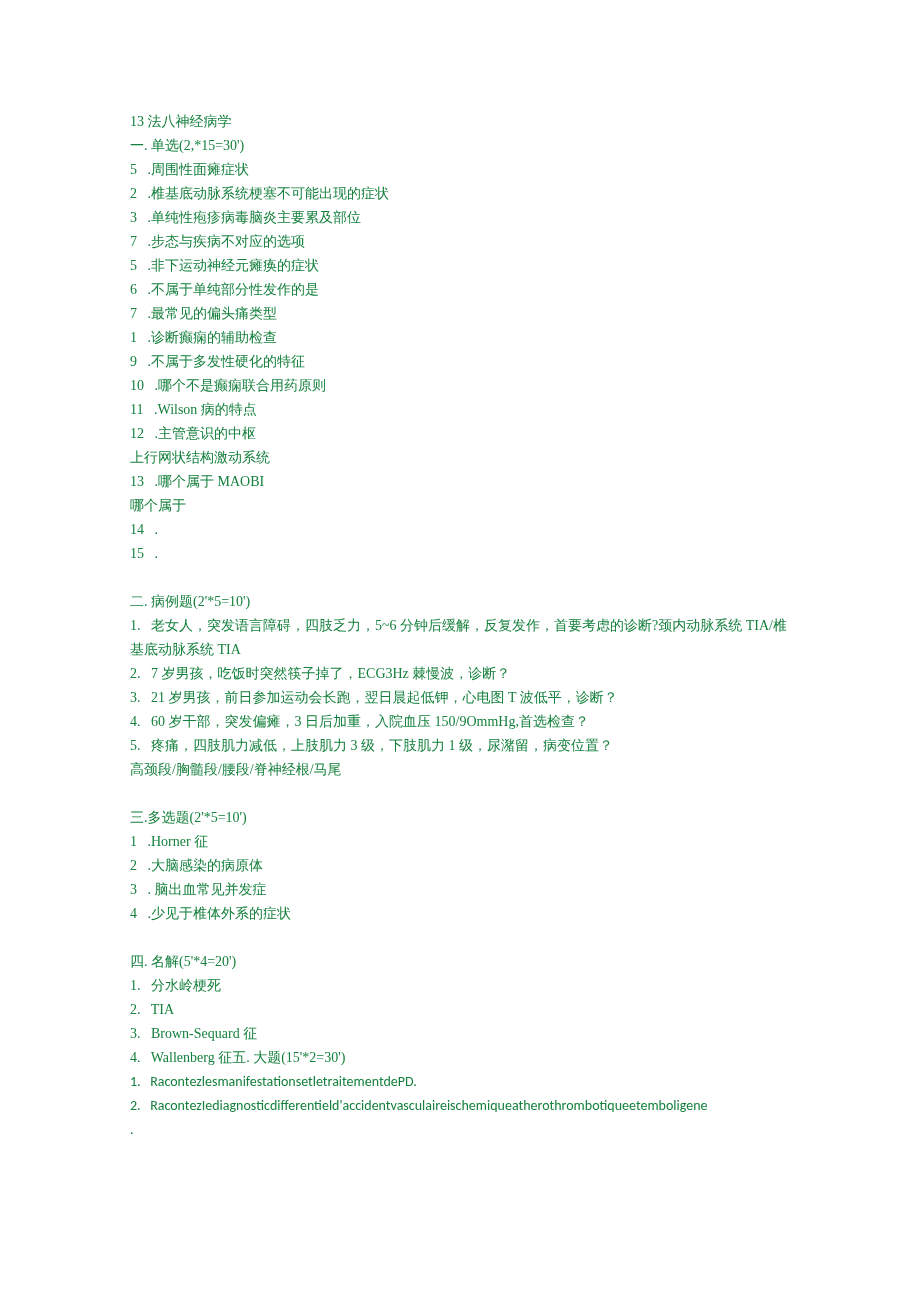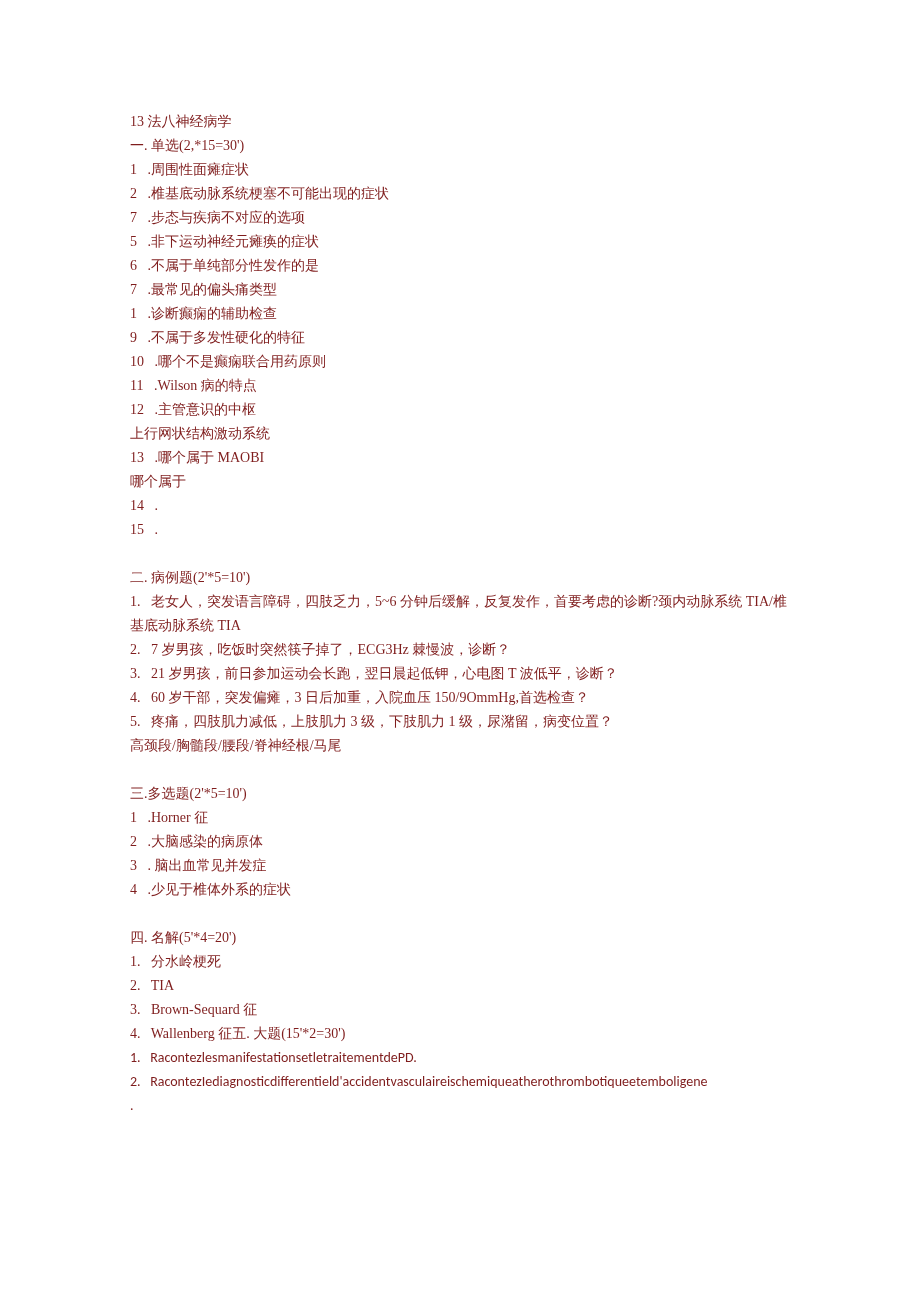--- a/index.html
+++ b/index.html
@@ -11,38 +11,39 @@
     height: 1301px;
     overflow: hidden;
   }
   .page {
     padding: 110px 120px 60px 130px;
     box-sizing: border-box;
   }
   .line {
     font-size: 14px;
     line-height: 24px;
-    color: #7f1d1d;
+    color: #15803d;
     white-space: pre-wrap;
     word-break: break-all;
   }
   .latin {
     font-family: "Calibri", "Arial", sans-serif;
   }
 </style>
 </head>
 <body>
 
 <div class="page">
 
   <div class="line">13 法八神经病学</div>
 
   <div class="line">一. 单选(2,*15=30')</div>
-  <div class="line">1   .周围性面瘫症状</div>
+  <div class="line">5   .周围性面瘫症状</div>
   <div class="line">2   .椎基底动脉系统梗塞不可能出现的症状</div>
+  <div class="line">3   .单纯性疱疹病毒脑炎主要累及部位</div>
   <div class="line">7   .步态与疾病不对应的选项</div>
   <div class="line">5   .非下运动神经元瘫痪的症状</div>
   <div class="line">6   .不属于单纯部分性发作的是</div>
   <div class="line">7   .最常见的偏头痛类型</div>
   <div class="line">1   .诊断癫痫的辅助检查</div>
   <div class="line">9   .不属于多发性硬化的特征</div>
   <div class="line">10   .哪个不是癫痫联合用药原则</div>
   <div class="line">11   .Wilson 病的特点</div>
   <div class="line">12   .主管意识的中枢</div>
   <div class="line">上行网状结构激动系统</div>

